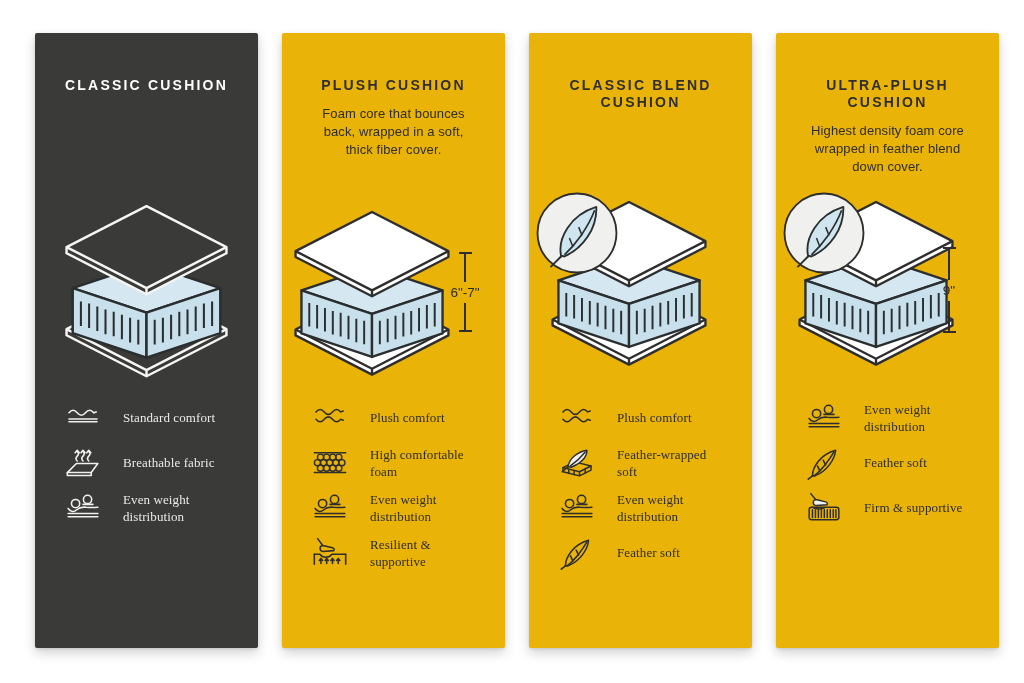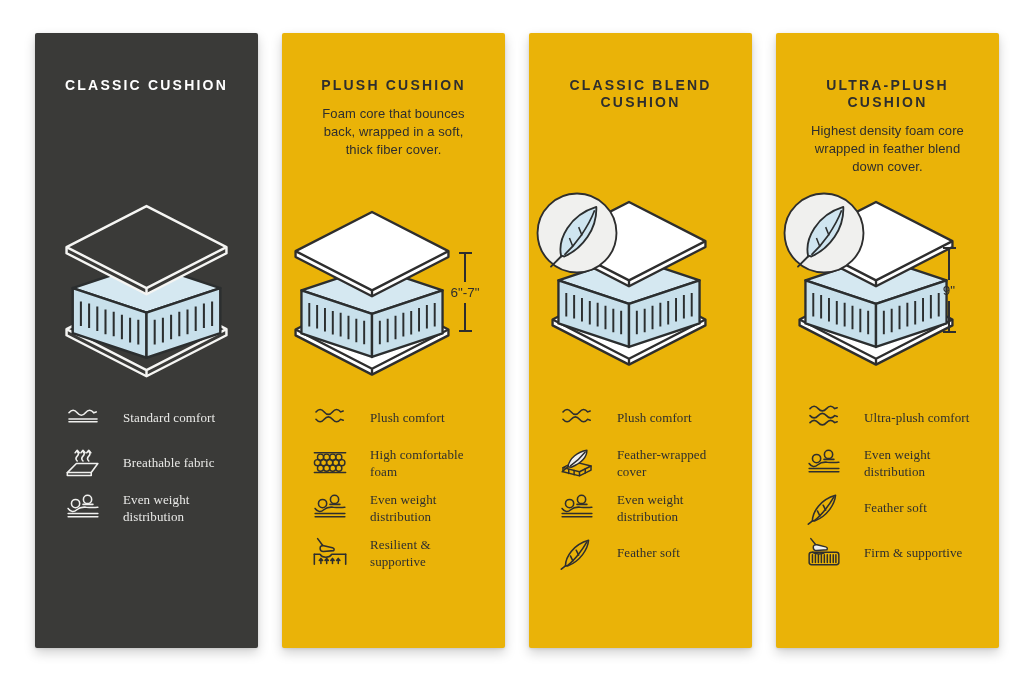--- a/index.html
+++ b/index.html
@@ -293,21 +293,21 @@
         <svg class="ficon" viewBox="0 0 48 40">
             <use href="#i-wave2"></use>
           </svg>
         <span class="flabel">Plush comfort</span>
       </div>
       <div class="feature">
         <svg class="ficon" viewBox="0 0 48 40">
             <use href="#i-featherbox"></use>
           </svg>
         <span class="flabel">Feather-wrapped
-cover</span>
+soft</span>
       </div>
       <div class="feature">
         <svg class="ficon" viewBox="0 0 48 40">
             <use href="#i-weight"></use>
           </svg>
         <span class="flabel">Even weight
 distribution</span>
       </div>
       <div class="feature">
         <svg class="ficon" viewBox="0 0 48 40">
@@ -335,26 +335,20 @@
         <span class="dim-cap"></span>
         <span class="dim-line"></span>
         <span class="dim-label">9"</span>
         <span class="dim-line"></span>
         <span class="dim-cap"></span>
       </div>
     </div>
     <div class="features">
       <div class="feature">
         <svg class="ficon" viewBox="0 0 48 40">
-            <use href="#i-wave3"></use>
-          </svg>
-        <span class="flabel">Ultra-plush comfort</span>
-      </div>
-      <div class="feature">
-        <svg class="ficon" viewBox="0 0 48 40">
             <use href="#i-weight"></use>
           </svg>
         <span class="flabel">Even weight
 distribution</span>
       </div>
       <div class="feature">
         <svg class="ficon" viewBox="0 0 48 40">
             <use href="#i-feather"></use>
           </svg>
         <span class="flabel">Feather soft</span>

